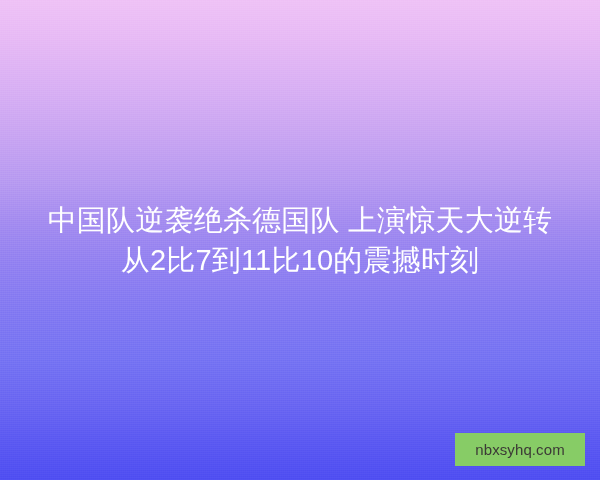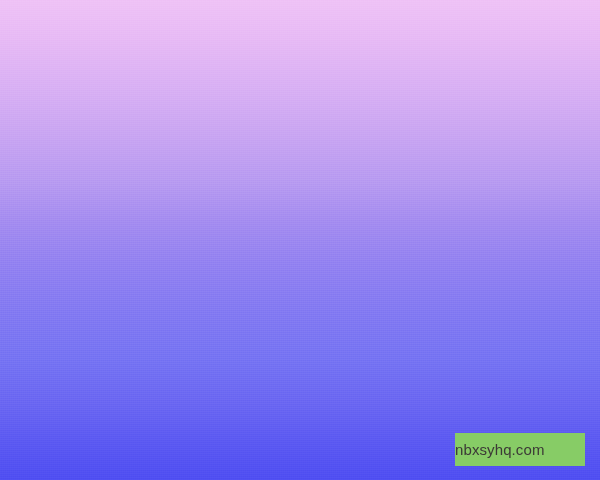--- a/index.html
+++ b/index.html
@@ -67,34 +67,39 @@
 
   #watermark {
     position: absolute;
     left: 455px;
     top: 433px;
     width: 130px;
     height: 33px;
     background: #87cc66;
     display: flex;
     align-items: center;
+    justify-content: center;
   }
   #watermark .wm-text {
     color: #3c3a36;
     font-size: 15px;
     line-height: 1;
     letter-spacing: 0.1px;
     font-weight: 400;
   }
 </style>
 </head>
 <body>
 
 <div id="cover">
 
   <div id="grain"></div>
 
+  <div id="headline">
+    <span class="line">中国队逆袭绝杀德国队 上演惊天大逆转</span>
+    <span class="line">从2比7到11比10的震撼时刻</span>
+  </div>
 
   <div id="watermark">
     <span class="wm-text">nbxsyhq.com</span>
   </div>
 
 </div>
 
 </body></html>

